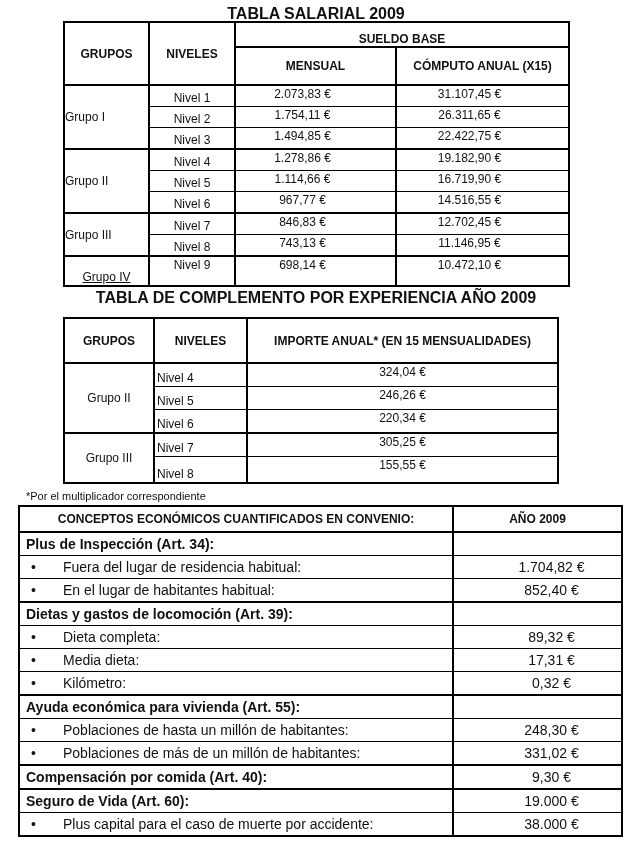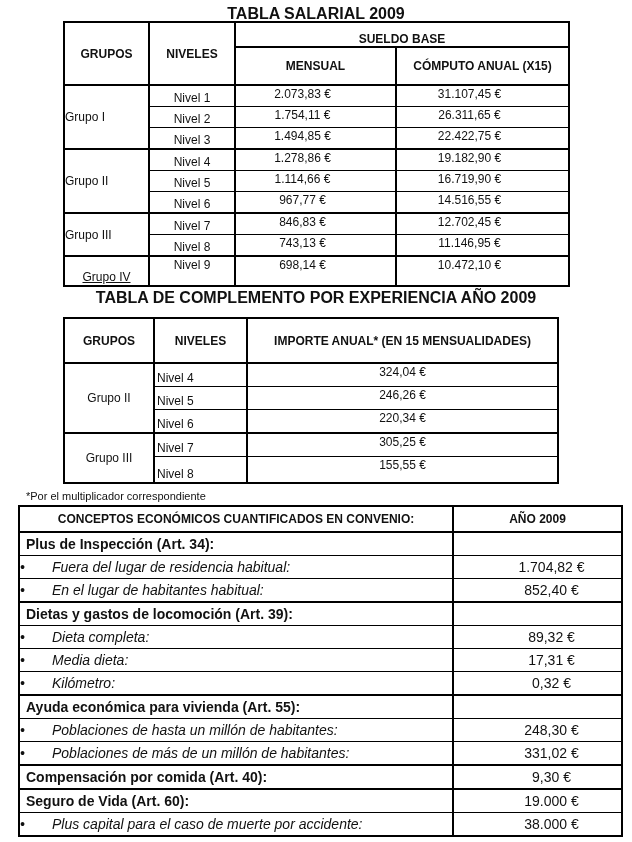--- a/index.html
+++ b/index.html
@@ -29,21 +29,21 @@
   #t2 td.num { text-align: center; vertical-align: top; padding-top: 1px; }
   #t2 tr.r td { height: 21px; }
 
   .note { position: absolute; left: 26px; top: 490px; font-size: 11px; }
 
   
   #t3 { left: 18px; top: 505px; width: 603px; }
   #t3 td { height: 22px; vertical-align: middle; font-size: 14px; }
   #t3 th { height: 24px; font-size: 12px; }
   #t3 td.sec { font-weight: bold; padding-left: 6px; }
-  #t3 td.item { padding-left: 0; font-style: italic; }
+  #t3 td.item { padding-left: 11px; }
   #t3 td.item .bullet { display: inline-block; width: 32px; }
   #t3 td.val { text-align: center; padding-left: 28px; }
 </style>
 </head>
 <body>
 
 <div class="title" style="top:5px;">TABLA SALARIAL 2009</div>
 <table id="t1" class="outer">
   <colgroup>
       <col style="width:85px">

